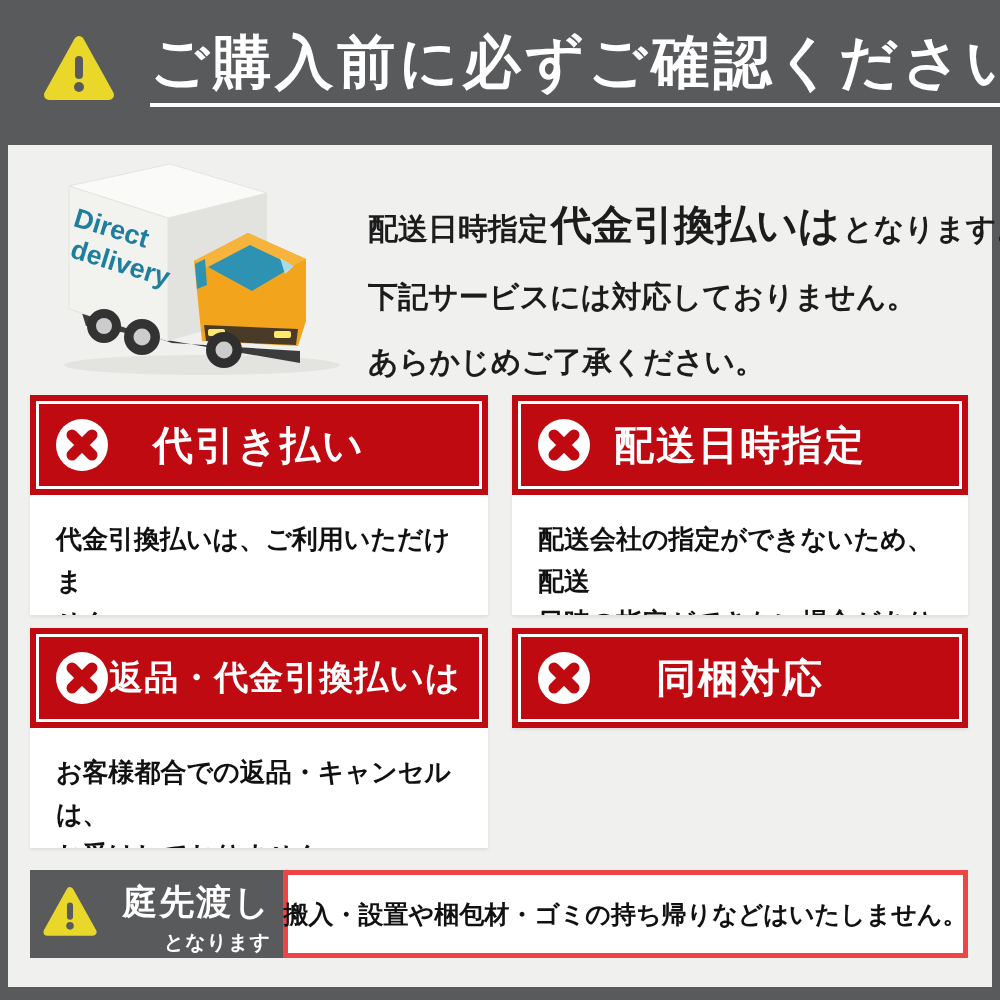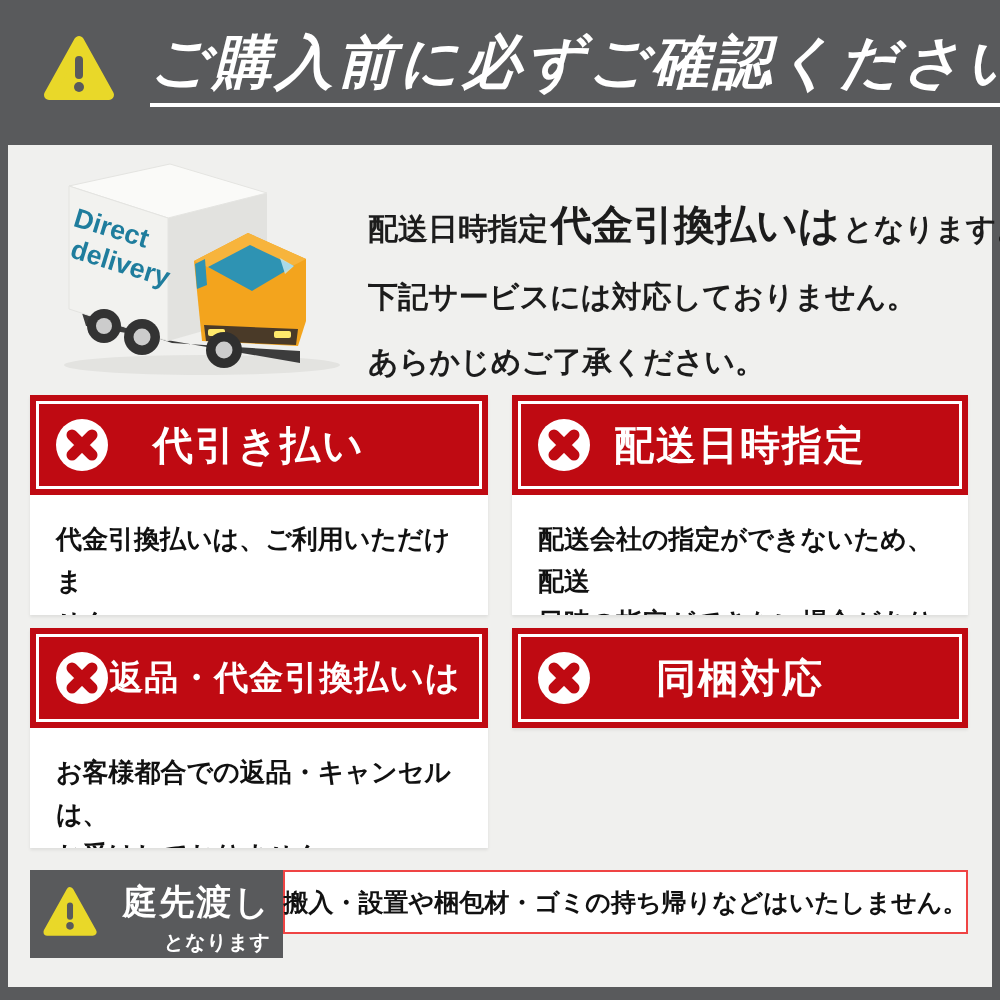--- a/index.html
+++ b/index.html
@@ -6,21 +6,21 @@
   body {
     width:1000px; height:1000px; position:relative; overflow:hidden;
     background: var(--frame, #595a5c);
     font-family: "Liberation Sans", "DejaVu Sans", sans-serif;
   }
   .content-bg {
     position:absolute; left:8px; top:145px; width:984px; height:842px;
     background: var(--bg, #f0f0ee);
   }
   
-  .header { position:absolute; left:0; top:0; width:1000px; height:145px;font-style:italic; }
+  .header { position:absolute; left:0; top:0; width:1000px; height:145px; }
   .warn-tri-lg { position:absolute; left:42px; top:33px; }
   .header-title {
     position:absolute; left:150px; top:30px;
     font-size:58px; font-weight:bold; color:#fff; letter-spacing:4px;
     line-height:1.1; white-space:nowrap;
     padding-bottom:9px; border-bottom:4px solid #fff;
   }
   
   .truck { position:absolute; left:52px; top:163px; }
   .intro { position:absolute; left:368px; top:198px; color:#1c1c1c; }
@@ -47,22 +47,22 @@
   #box1, #box2 { top:395px; }
   #box3, #box4 { top:628px; }
   
   .footer-bar { position:absolute; left:30px; top:870px; width:938px; height:88px; }
   .fb-left { position:absolute; left:0; top:0; width:253px; height:88px; background: var(--frame, #595a5c); }
   .warn-tri-sm { position:absolute; left:12px; top:15px; }
   .fb-text { position:absolute; right:12px; top:9px; display:flex; flex-direction:column; align-items:flex-end; color:#fff;font-family:Liberation Mono, monospace; }
   .fb-main { font-size:35px; font-weight:800; letter-spacing:2px; white-space:nowrap; }
   .fb-sub { font-size:20px; font-weight:700; letter-spacing:1px; margin-top:3px; white-space:nowrap; }
   .fb-right {
-    position:absolute; left:253px; top:0; width:685px; height:64px;
-    background:#fff; border:2px solid #ef4444; box-sizing:border-box;
+    position:absolute; left:253px; top:0; width:685px; height:88px;
+    background:#fff; border:5px solid #ef4444; box-sizing:border-box;
     display:flex; align-items:center; justify-content:center;
     font-size:25px; font-weight:700; color:#111; white-space:nowrap;
   }
 </style>
 </head>
 <body>
 
 <div class="content-bg"></div>
 
 <div class="header">

